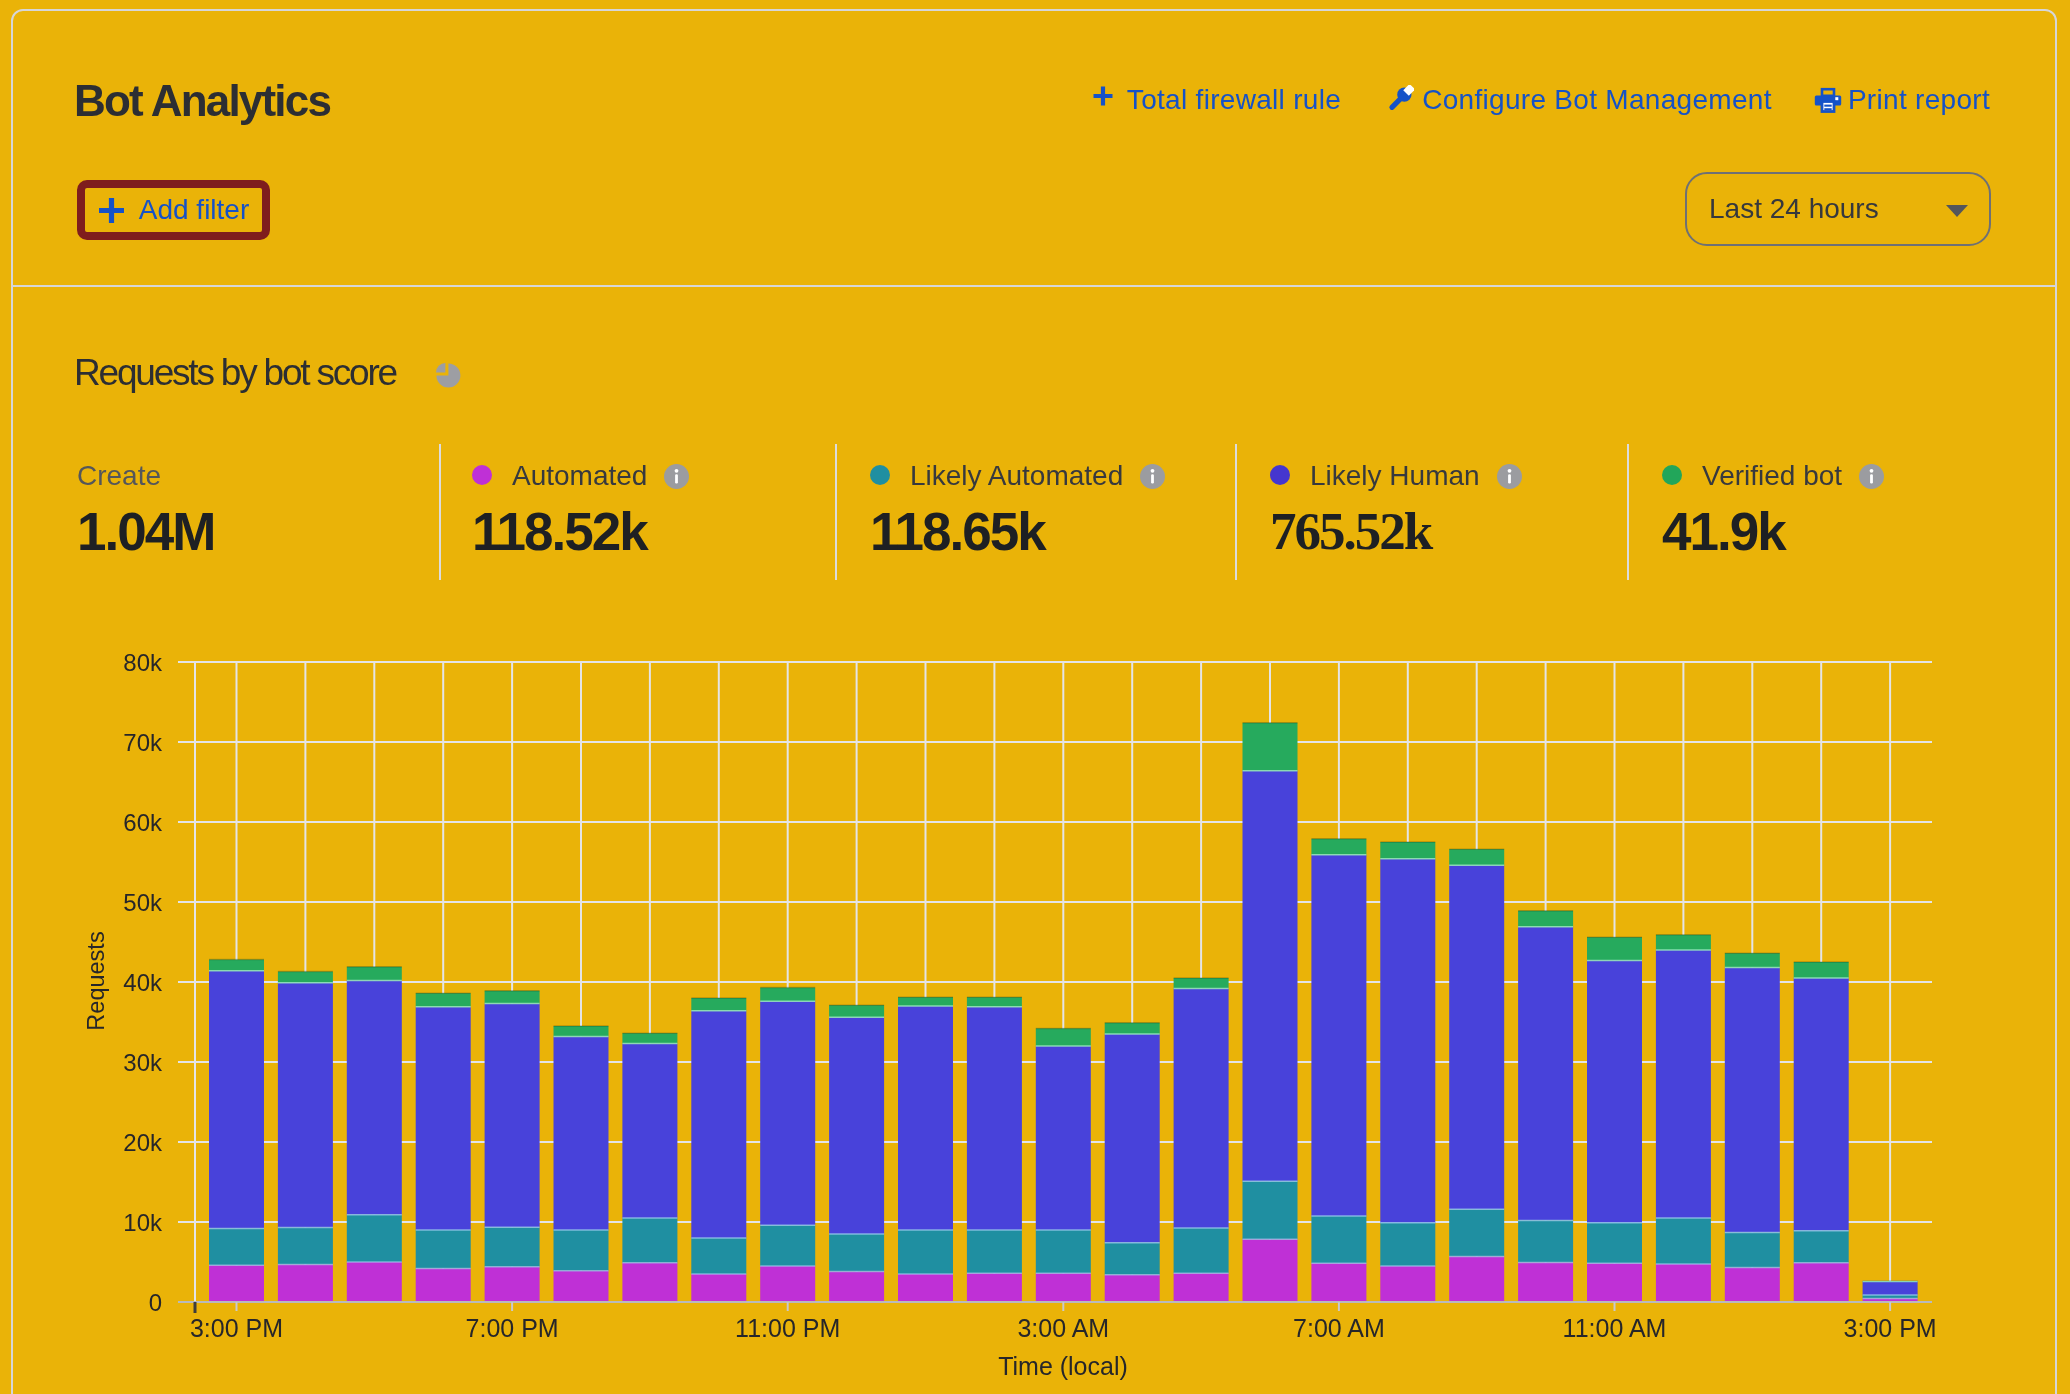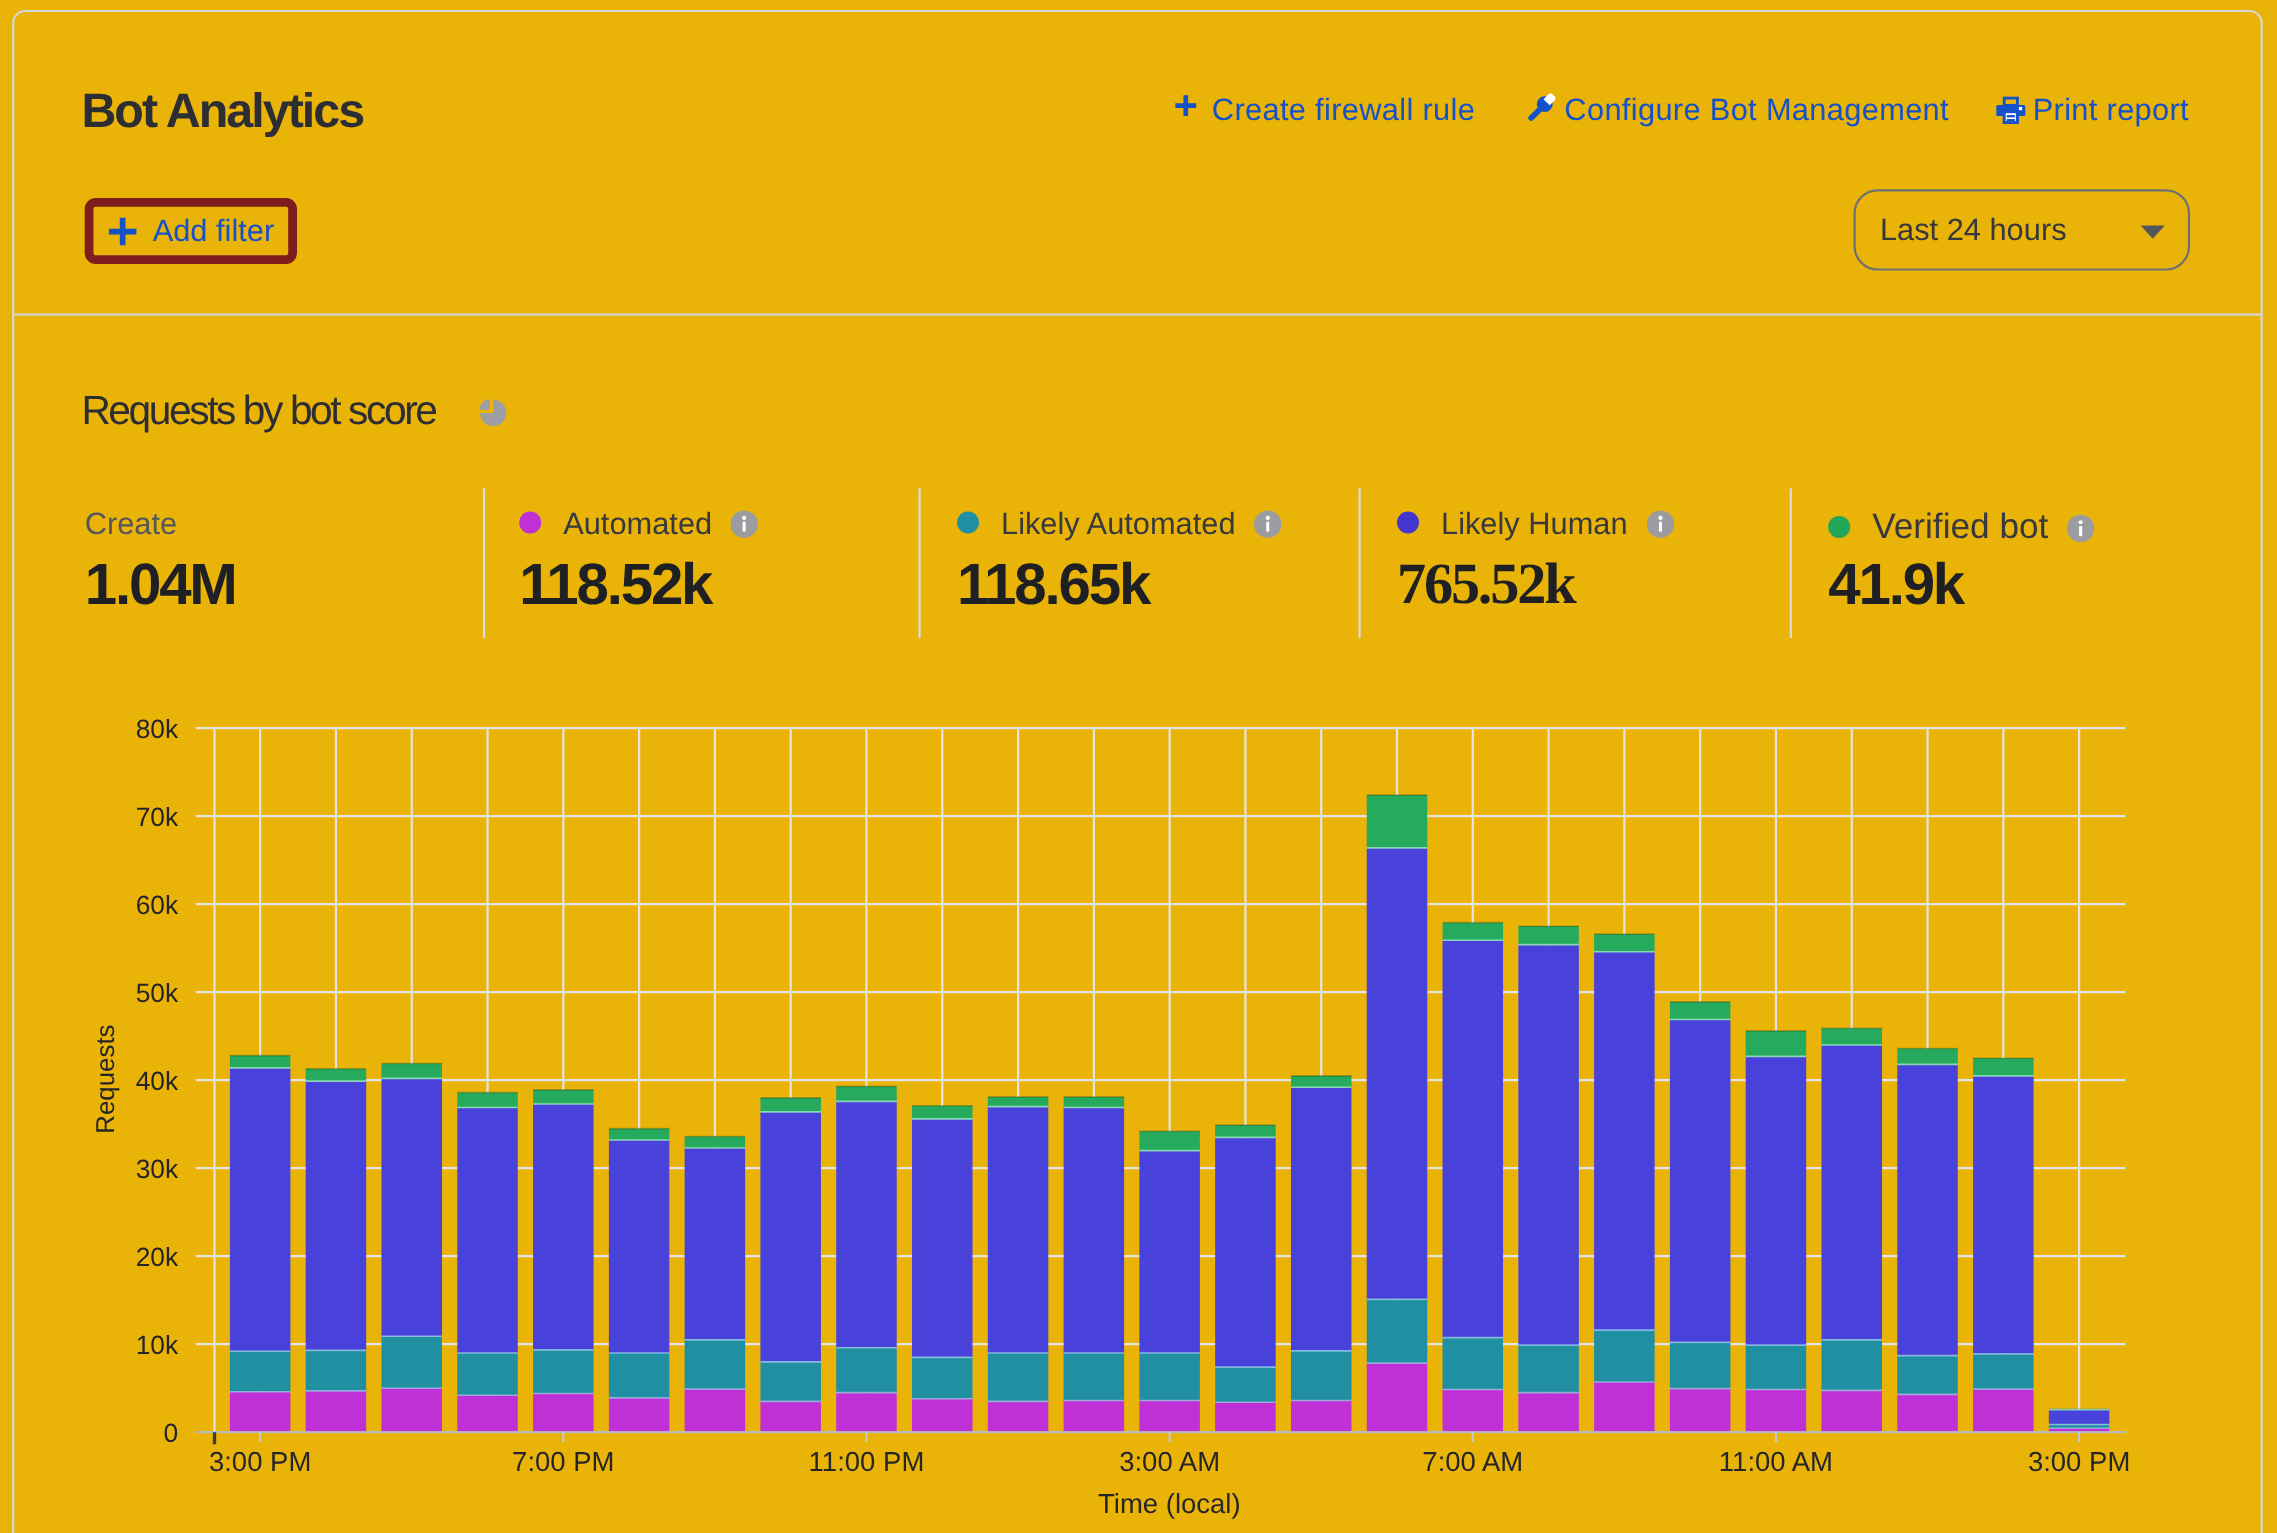--- a/index.html
+++ b/index.html
@@ -18,21 +18,21 @@
 </style></head><body>
 <div class="page">
   <div class="card"></div>
   <div class="divider"></div>
 
   <div class="abs title">Bot Analytics</div>
 
   <div class="abs links">
     <span style="margin-right:14px;vertical-align:3px;display:inline-block;"><svg width="20" height="20" viewBox="0 0 20 20">
           <path d="M10 0.5 V19.5 M0.5 10 H19.5" stroke="#1552c8" stroke-width="4.2"></path>
-        </svg></span><span>Create firewall rule</span>
+        </svg></span><span>Total firewall rule</span>
     <span style="margin-left:36px;margin-right:8px;vertical-align:-5px;display:inline-block;"><svg width="29" height="29" viewBox="0 0 28 28">
           <g transform="rotate(45 14 14)" fill="#1552c8">
             <circle cx="14" cy="7.4" r="6.9"></circle>
             <rect x="10.2" y="-3.5" width="7.6" height="8.6" fill="#fff"></rect>
             <rect x="11.7" y="9.5" width="5" height="17.5" rx="2.5"></rect>
           </g>
         </svg></span><span>Configure Bot Management</span>
     <span style="margin-left:34px;margin-right:6px;vertical-align:-4px;display:inline-block;"><svg width="28" height="26" viewBox="0 0 28 26">
           <rect x="8" y="2.2" width="12" height="6.6" fill="none" stroke="#1552c8" stroke-width="2.6"></rect>
           <rect x="0.8" y="8.5" width="26.4" height="10" rx="1.5" fill="#1552c8"></rect>
@@ -81,21 +81,21 @@
         <rect x="11.1" y="10.2" width="2.8" height="9.3" rx="1.2" fill="#fff"></rect>
         <circle cx="12.5" cy="6.8" r="1.9" fill="#fff"></circle>
       </svg></div>
   <div class="abs svalue" style="left:870px;top:505px;">118.65k</div>
   <div class="abs" style="left:1270px;top:462px;line-height:1;font-size:28px;color:#37393e;white-space:nowrap;"><span class="dot" style="background:#4536cf;vertical-align:0px;"></span><span style="margin-left:20px;">Likely Human</span><svg width="25" height="25" viewBox="0 0 25 25" style="margin-left:17px;vertical-align:-4px;">
         <circle cx="12.5" cy="12.5" r="12.5" fill="#9b9ca0"></circle>
         <rect x="11.1" y="10.2" width="2.8" height="9.3" rx="1.2" fill="#fff"></rect>
         <circle cx="12.5" cy="6.8" r="1.9" fill="#fff"></circle>
       </svg></div>
   <div class="abs svalue" style="left:1270px;top:505px;font-family:Liberation Serif, serif;">765.52k</div>
-  <div class="abs" style="left:1662px;top:462px;line-height:1;font-size:32px;color:#37393e;white-space:nowrap;"><span class="dot" style="background:#22a65a;vertical-align:0px;"></span><span style="margin-left:20px;">Verified bot</span><svg width="25" height="25" viewBox="0 0 25 25" style="margin-left:17px;vertical-align:-4px;">
+  <div class="abs" style="left:1662px;top:462px;line-height:1;font-size:28px;color:#37393e;white-space:nowrap;"><span class="dot" style="background:#22a65a;vertical-align:0px;"></span><span style="margin-left:20px;">Verified bot</span><svg width="25" height="25" viewBox="0 0 25 25" style="margin-left:17px;vertical-align:-4px;">
         <circle cx="12.5" cy="12.5" r="12.5" fill="#9b9ca0"></circle>
         <rect x="11.1" y="10.2" width="2.8" height="9.3" rx="1.2" fill="#fff"></rect>
         <circle cx="12.5" cy="6.8" r="1.9" fill="#fff"></circle>
       </svg></div>
   <div class="abs svalue" style="left:1662px;top:505px;">41.9k</div>
 
   <div class="abs" style="left:0;top:600px;"><svg class="chart" width="2070" height="794" viewBox="0 600 2070 794" font-family="Liberation Sans, sans-serif">
         <line x1="195.0" y1="662.0" x2="195.0" y2="1302.0" stroke="#e4e4e6" stroke-width="2"></line>
         <line x1="236.5" y1="662.0" x2="236.5" y2="1302.0" stroke="#e4e4e6" stroke-width="2"></line>
         <line x1="305.4" y1="662.0" x2="305.4" y2="1302.0" stroke="#e4e4e6" stroke-width="2"></line>

